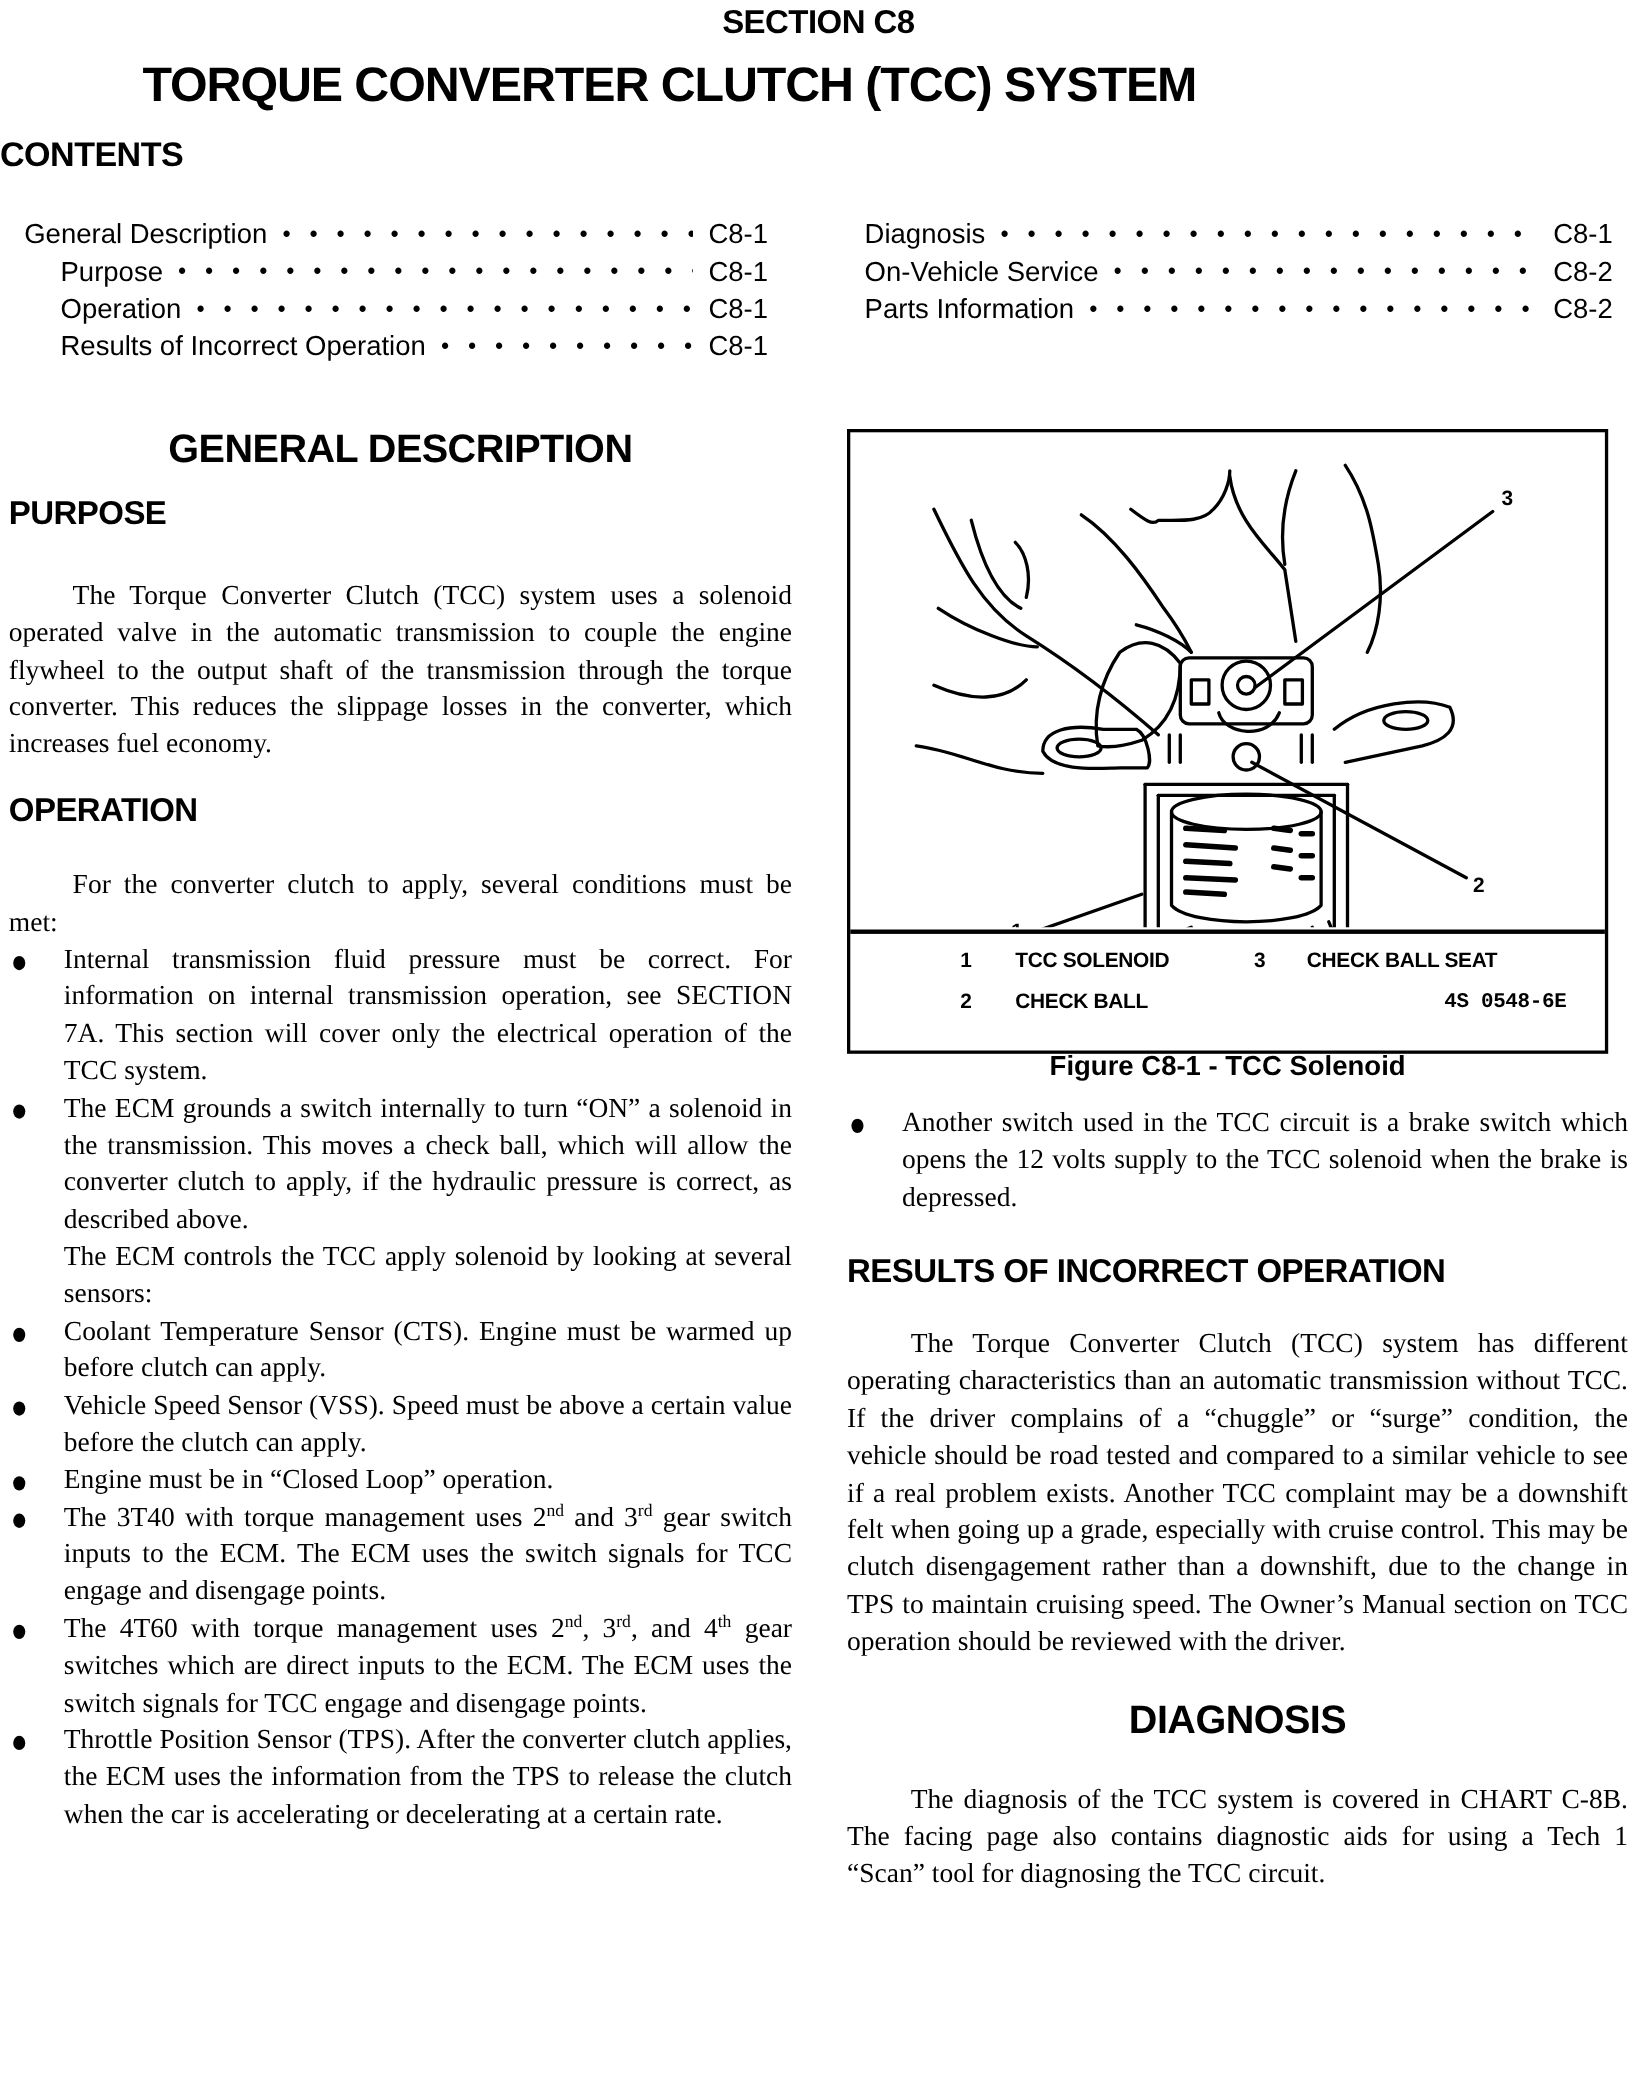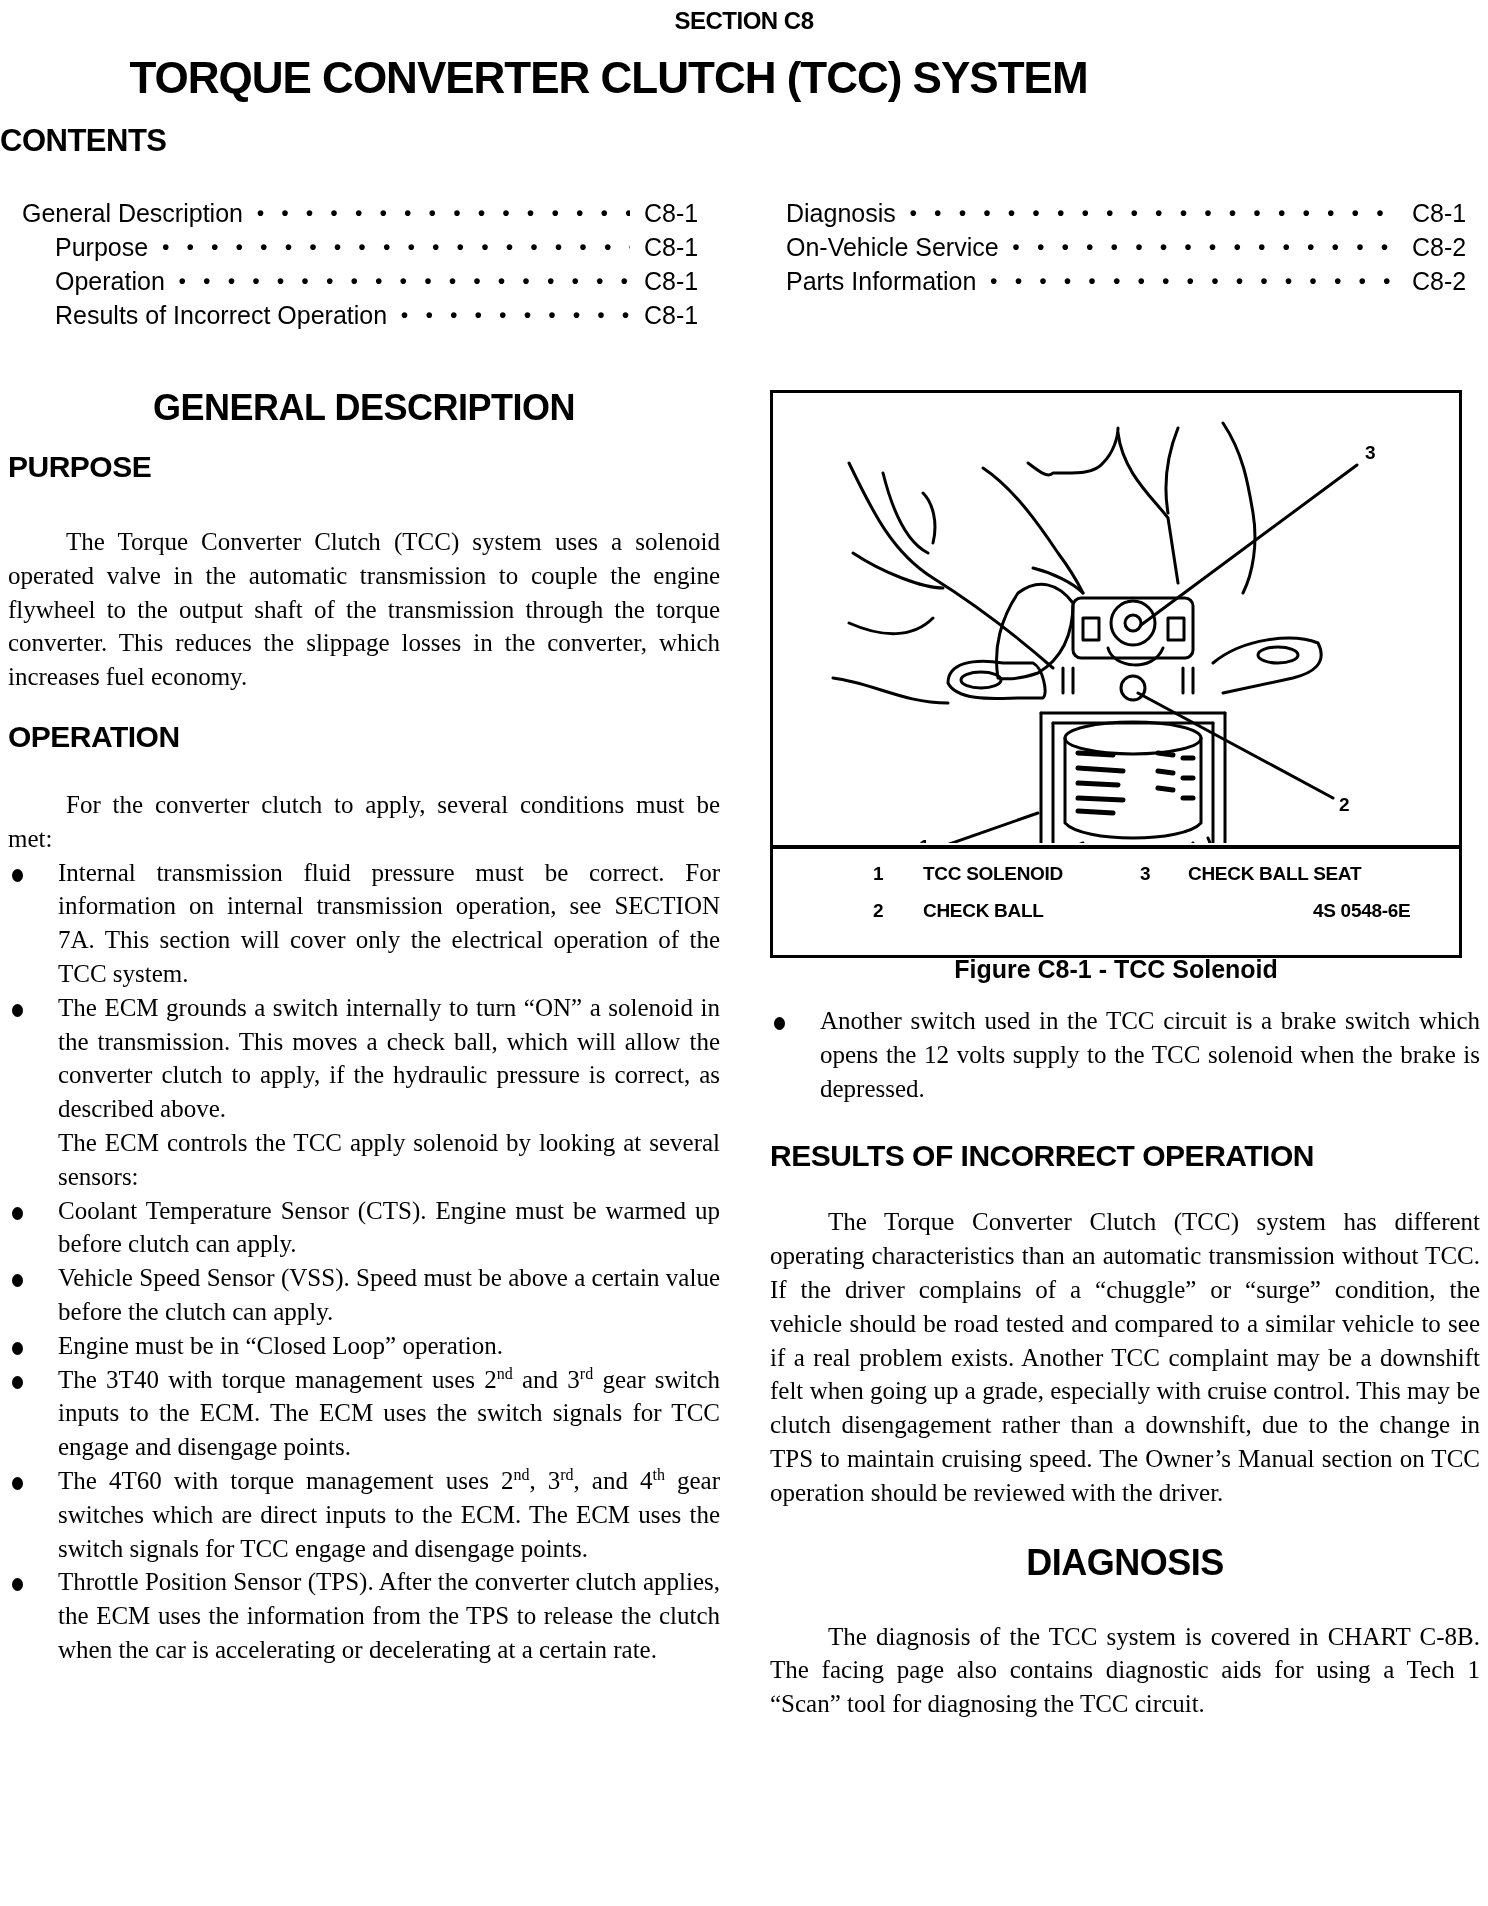--- a/index.html
+++ b/index.html
@@ -1,21 +1,21 @@
 <!DOCTYPE html>
 <html><head>
 <meta charset="utf-8">
 <style>
   * { box-sizing: border-box; margin: 0; padding: 0; }
   html, body { width: 1488px; height: 1906px; background: #ffffff; color: #000000; }
   body { position: relative; overflow: hidden; font-family: "DejaVu Serif", serif; }
 
   
   .section-label { position: absolute; top: 0; left: 0; width: 1488px; text-align: center;
-    font-family: "Liberation Sans", sans-serif; font-weight: bold; font-size: 24px; line-height: 42px; letter-spacing: -0.5px; }
+    font-family: "Liberation Sans", sans-serif; font-weight: bold; font-size: 30px; line-height: 42px; letter-spacing: -0.5px; }
   .main-title { position: absolute; top: 48px; left: 0; width: 1217px; text-align: center;
     font-family: "Liberation Sans", sans-serif; font-weight: bold; font-size: 44px; line-height: 60px; letter-spacing: -1px; }
   .contents-label { position: absolute; top: 120px; left: 0; width: 1488px; 
     font-family: "Liberation Sans", sans-serif; font-weight: bold; font-size: 31px; line-height: 42px; letter-spacing: -0.5px; }
 
   
   .toc { position: absolute; font-family: "Liberation Sans", sans-serif; font-size: 25px; }
   .toc-left { top: 196px; left: 22px; width: 668px; }
   .toc-right { top: 196px; left: 786px; width: 672px; }
   .toc-row { position: relative; height: 34px; line-height: 34px; display: flex; align-items: center; }
@@ -199,21 +199,21 @@
   <div class="legend">
     <div class="legend-row">
       <span class="lg" style="left:100px;">1</span>
       <span class="lg" style="left:150px;">TCC SOLENOID</span>
       <span class="lg" style="left:367px;">3</span>
       <span class="lg" style="left:415px;">CHECK BALL SEAT</span>
     </div>
     <div class="legend-row">
       <span class="lg" style="left:100px;">2</span>
       <span class="lg" style="left:150px;">CHECK BALL</span>
-      <span class="lg" style="left:540px;">4S 0548-6E</span>
+      <span class="lg" style="left:540px;font-family:Liberation Mono, monospace;">4S 0548-6E</span>
     </div>
   </div>
 </div>
 <div class="fig-caption">Figure C8-1 - TCC Solenoid</div>
 
 <div class="col" style="left:770px; top:1004px; width:710px;">
   <ul class="bullets">
     <li><span class="dot"></span><span>Another switch used in the TCC circuit is a brake switch which opens the 12 volts supply to the TCC solenoid when the brake is depressed.</span></li>
   </ul>
 

